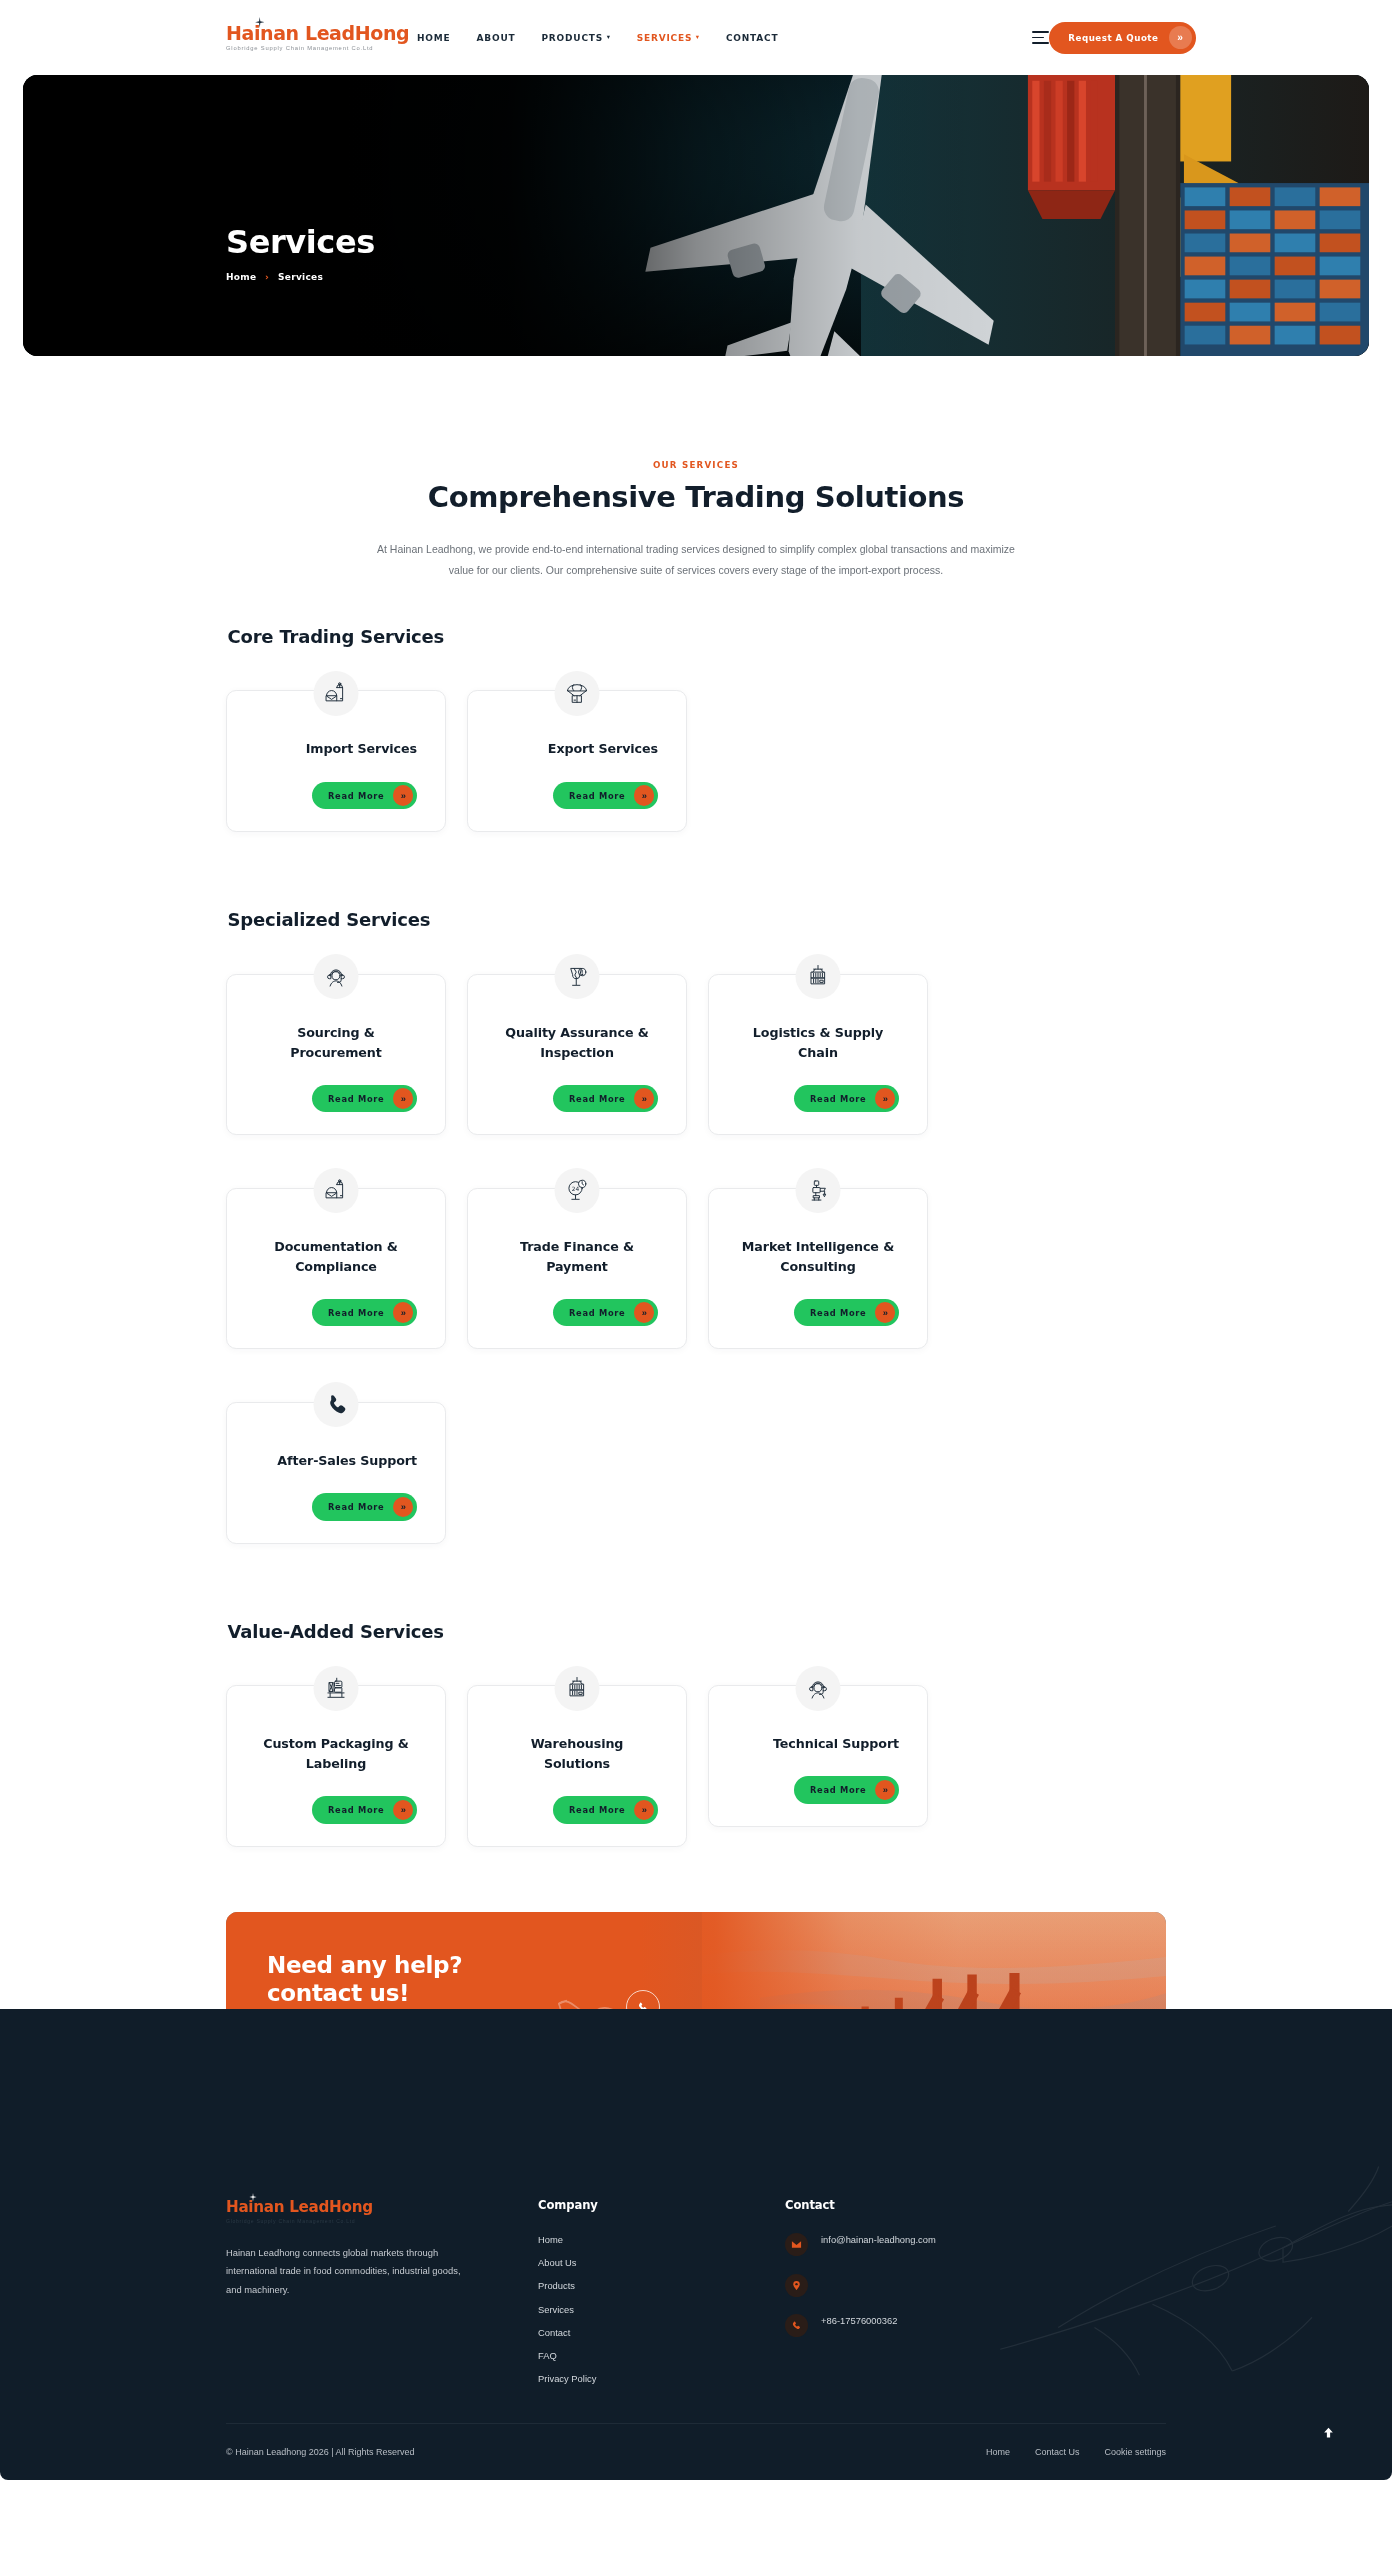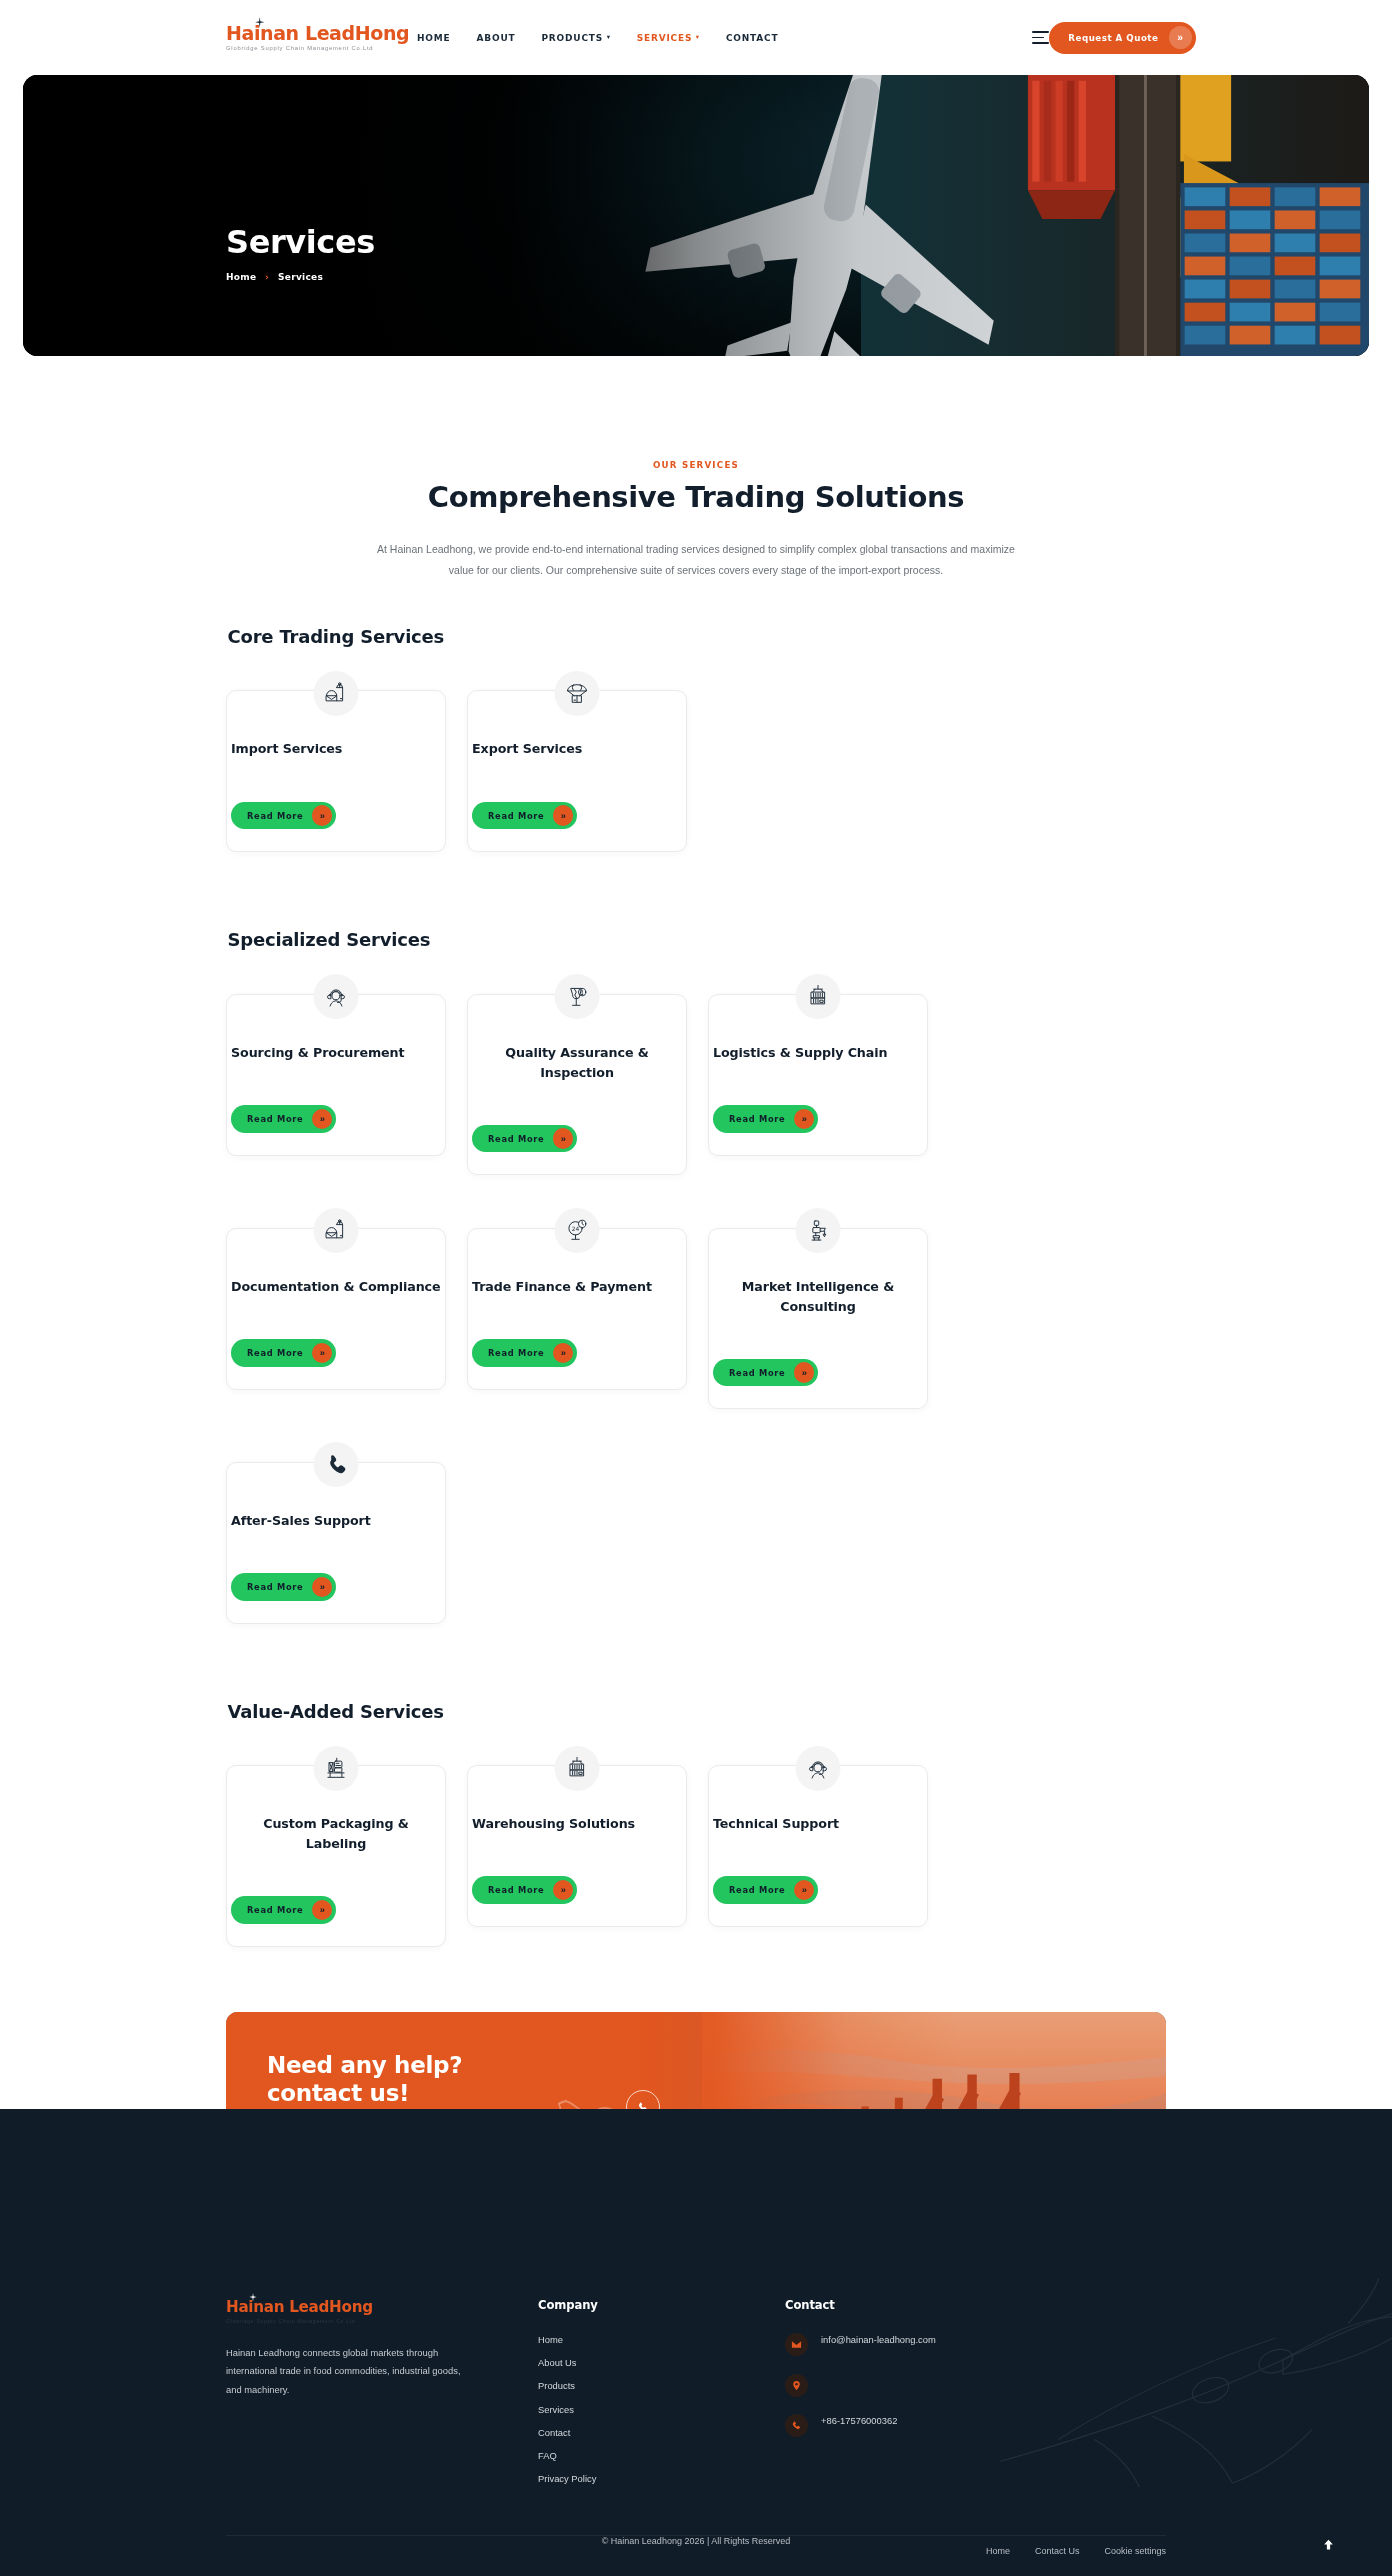--- a/index.html
+++ b/index.html
@@ -111,24 +111,23 @@
   .block { margin-top:45px; }
   .block-title {
     font-family:"DejaVu Sans", sans-serif;
     font-size:18px; font-weight:700; color:#121e2b; letter-spacing:-0.2px;
     padding-left:1.5px;
   }
   .grid { display:flex; flex-wrap:wrap; gap:0 21px; margin-top:23px; }
   .card-slot { width:220px; margin-bottom:32px; }
   .card {
     position:relative; background:#fff; border:0.7px solid #e9eaec; border-radius:10.2px;
-    padding:48px 4px 22px; margin-top:20.3px;
-    display:flex; flex-direction:column; align-items:flex-start;
+    padding:48px 28px 22px; margin-top:20.3px;
+    display:flex; flex-direction:column; align-items:flex-end;
     box-shadow:0 1.5px 7.3px rgba(18,30,43,.035);
-    gap:20px;
   }
   .card-icon {
     position:absolute; top:-20.3px; left:50%; transform:translateX(-50%);
     width:45px; height:45px; border-radius:50%; background:#f4f4f4;
     display:flex; align-items:center; justify-content:center;
   }
   .card-icon svg { width:25px; height:25px; }
   .card-title {
     font-family:"DejaVu Sans", sans-serif;
     font-size:12.7px; font-weight:700; color:#121e2b; text-align:center;
@@ -207,23 +206,23 @@
   .flink { font-size:9.4px; color:#d3d8dd; cursor:pointer; }
   .fcontacts { margin-top:20.3px; display:flex; flex-direction:column; gap:16px; }
   .fcrow { display:flex; align-items:flex-start; gap:13px; }
   .fc-ico {
     width:23px; height:23px; border-radius:50%; background:#2a1d18; flex:none;
     display:flex; align-items:center; justify-content:center; margin-top:1.5px;
   }
   .fc-ico svg { width:11px; height:11px; color:#e2561f; }
   .fc-text { font-size:9.4px; line-height:1.78; color:#d3d8dd; max-width:290px; }
   .fbar {
-    margin-top:51px; border-top:0.7px solid #1e2b37;
+    margin-top:39px; border-top:0.7px solid #1e2b37;
     width:940px; margin-left:auto; margin-right:auto;
-    height:57px; display:flex; align-items:center; position:relative; z-index:2;flex-direction:column;
+    height:57px; display:flex; align-items:center; position:relative; z-index:2;
   }
   .fbar-left { font-size:9px; color:#b8bec5; }
   .fbar-right { margin-left:auto; display:flex; gap:25px; }
   .fbar-right span { font-size:9px; color:#b8bec5; cursor:pointer; }
   .to-top {
     position:absolute; right:51px; bottom:35px; width:25px; height:25px;
     display:flex; align-items:center; justify-content:center; cursor:pointer; z-index:5;
   }
   .to-top svg { width:13px; height:13px; color:#fff; }
 </style>

